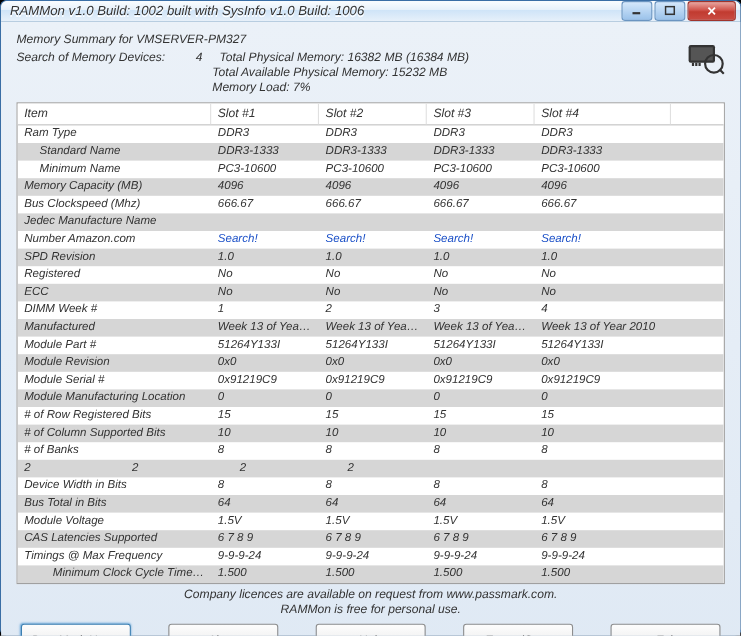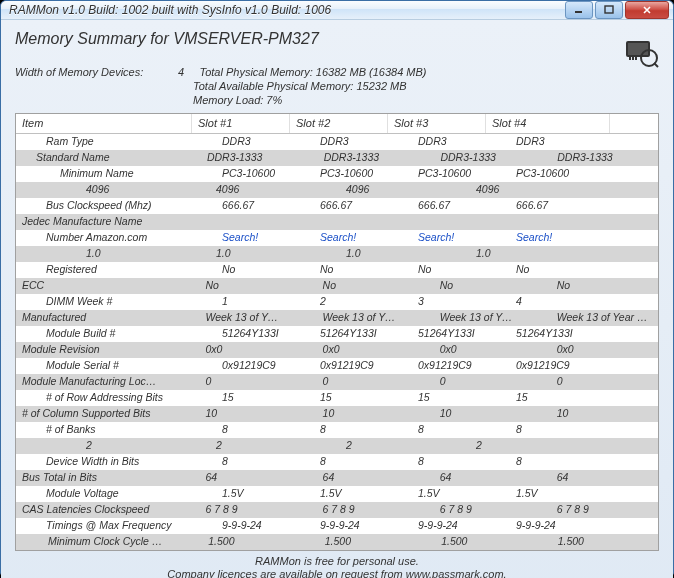--- a/index.html
+++ b/index.html
@@ -7,30 +7,30 @@
 .window { width: 674px; height: 578px; background: #f0f0f0; border: 1px solid #3a6ea5; border-radius: 6px; display: flex; flex-direction: column; box-shadow: 0 0 8px rgba(0,0,0,0.4); font-style: italic; }
 .titlebar { height: 28px; background: linear-gradient(to bottom, #fafdff 0%, #e6f0fa 45%, #cfe4f8 46%, #e6f0fa 100%); border-radius: 6px 6px 0 0; display: flex; align-items: center; padding: 0 4px 0 8px; border-bottom: 1px solid #b8cde0; }
 .titlebar-title { flex: 1; color: #333; font-size: 12px; text-shadow: 0 1px 0 #fff; }
 .winbtn { width: 28px; height: 18px; margin-left: 2px; border-radius: 3px; display: flex; align-items: center; justify-content: center; font-size: 10px; font-weight: bold; color: #fff; cursor: pointer; }
 .winbtn.min { background: linear-gradient(to bottom, #d5e8fb, #9ac2ea); border: 1px solid #6b95c1; color: #333; }
 .winbtn.max { background: linear-gradient(to bottom, #d5e8fb, #9ac2ea); border: 1px solid #6b95c1; color: #333; }
 .winbtn.close { width: 44px; background: linear-gradient(to bottom, #e9a6a0, #d0534a 45%, #c13b30 55%, #c94b42); border: 1px solid #a0342c; }
 .content { flex: 1; padding: 10px 14px 6px; display: flex; flex-direction: column; background: linear-gradient(to bottom, #ebf1f8, #dfe9f4); border-radius: 0 0 6px 6px; }
 .summary { display: flex; align-items: flex-start; margin-bottom: 4px; }
 .summary-text { flex: 1; }
-.summary h4 { font-weight: normal; font-size: 16px; color: #333; margin-bottom: 17px; }
+.summary h4 { font-weight: normal; font-size: 11px; color: #333; margin-bottom: 3px; }
 .summary .row { color: #333; line-height: 14px; }
 .summary .lbl { display: inline-block; }
 .hwicon { width: 36px; height: 32px; margin-top: 6px; }
 .grid-wrap { flex: 1; border: 1px solid #a0a0a0; background: #fff; overflow: hidden; display: flex; flex-direction: column; margin-top: 2px; }
 .grid-head { display: flex; background: #fff; border-bottom: 1px solid #c0c0c0; height: 20px; }
 .grid-head .hcell { padding: 3px 6px; border-right: 1px solid #e0e0e0; color: #333; font-size: 11px; }
 .grid-body { flex: 1; overflow-y: scroll; overflow-x: hidden; }
-.grow { display: flex; height: 16px; font-size: 10.5px; color: #333; justify-content: center; }
-.grow.alt { background: #d6d6d6; gap: 32px; }
+.grow { display: flex; height: 16px; font-size: 10.5px; color: #333; }
+.grow.alt { background: #d6d6d6; }
 .gcell { padding: 1px 6px; overflow: hidden; white-space: nowrap; text-overflow: ellipsis; }
 .c0 { width: 176px; }
 .c1 { width: 98px; }
 .c2 { width: 98px; }
 .c3 { width: 98px; }
 .c4 { width: 124px; }
 .indent1 { padding-left: 20px; }
 .indent2 { padding-left: 32px; }
 .link { color: #1a4fc7; cursor: pointer; }
 .footer-text { text-align: center; color: #333; font-size: 11px; line-height: 13px; padding: 4px 0 6px; }
@@ -62,21 +62,21 @@
           <path d="M2 2 L8 8 M8 2 L2 8" stroke="#fff" stroke-width="1.6"></path>
         </svg>
     </div>
   </div>
 
   <div class="content">
     <div class="summary">
       <div class="summary-text">
         <h4>Memory Summary for VMSERVER-PM327</h4>
         <div class="row">
-          <span class="lbl" style="width:160px">Width of Memory Devices:</span>
+          <span class="lbl" style="width:160px">Search of Memory Devices:</span>
           <span>4</span>
           &nbsp;&nbsp;&nbsp;
           <span>Total Physical Memory: 16382 MB (16384 MB)</span>
         </div>
         <div class="row" style="padding-left:178px">
           <span>Total Available Physical Memory: 15232 MB</span>
         </div>
         <div class="row" style="padding-left:178px">
           <span>Memory Load: 7%</span>
         </div>
@@ -118,20 +118,21 @@
             <div class="gcell c4">DDR3-1333</div>
           </div>
           <div class="grow">
             <div class="gcell c0 indent1">Minimum Name</div>
             <div class="gcell c1">PC3-10600</div>
             <div class="gcell c2">PC3-10600</div>
             <div class="gcell c3">PC3-10600</div>
             <div class="gcell c4">PC3-10600</div>
           </div>
           <div class="grow alt">
+            <div class="gcell c0">Memory Capacity (MB)</div>
             <div class="gcell c1">4096</div>
             <div class="gcell c2">4096</div>
             <div class="gcell c3">4096</div>
             <div class="gcell c4">4096</div>
           </div>
           <div class="grow">
             <div class="gcell c0">Bus Clockspeed (Mhz)</div>
             <div class="gcell c1">666.67</div>
             <div class="gcell c2">666.67</div>
             <div class="gcell c3">666.67</div>
@@ -145,20 +146,21 @@
             <div class="gcell c4"></div>
           </div>
           <div class="grow">
             <div class="gcell c0">Number Amazon.com</div>
             <div class="gcell c1 link">Search!</div>
             <div class="gcell c2 link">Search!</div>
             <div class="gcell c3 link">Search!</div>
             <div class="gcell c4 link">Search!</div>
           </div>
           <div class="grow alt">
+            <div class="gcell c0">SPD Revision</div>
             <div class="gcell c1">1.0</div>
             <div class="gcell c2">1.0</div>
             <div class="gcell c3">1.0</div>
             <div class="gcell c4">1.0</div>
           </div>
           <div class="grow">
             <div class="gcell c0">Registered</div>
             <div class="gcell c1">No</div>
             <div class="gcell c2">No</div>
             <div class="gcell c3">No</div>
@@ -179,21 +181,21 @@
             <div class="gcell c4">4</div>
           </div>
           <div class="grow alt">
             <div class="gcell c0">Manufactured</div>
             <div class="gcell c1">Week 13 of Year 2010</div>
             <div class="gcell c2">Week 13 of Year 2010</div>
             <div class="gcell c3">Week 13 of Year 2010</div>
             <div class="gcell c4">Week 13 of Year 2010</div>
           </div>
           <div class="grow">
-            <div class="gcell c0">Module Build #</div>
+            <div class="gcell c0">Module Part #</div>
             <div class="gcell c1">51264Y133I</div>
             <div class="gcell c2">51264Y133I</div>
             <div class="gcell c3">51264Y133I</div>
             <div class="gcell c4">51264Y133I</div>
           </div>
           <div class="grow alt">
             <div class="gcell c0">Module Revision</div>
             <div class="gcell c1">0x0</div>
             <div class="gcell c2">0x0</div>
             <div class="gcell c3">0x0</div>
@@ -207,21 +209,21 @@
             <div class="gcell c4">0x91219C9</div>
           </div>
           <div class="grow alt">
             <div class="gcell c0">Module Manufacturing Location</div>
             <div class="gcell c1">0</div>
             <div class="gcell c2">0</div>
             <div class="gcell c3">0</div>
             <div class="gcell c4">0</div>
           </div>
           <div class="grow">
-            <div class="gcell c0"># of Row Addressing Bits</div>
+            <div class="gcell c0"># of Row Registered Bits</div>
             <div class="gcell c1">15</div>
             <div class="gcell c2">15</div>
             <div class="gcell c3">15</div>
             <div class="gcell c4">15</div>
           </div>
           <div class="grow alt">
             <div class="gcell c0"># of Column Supported Bits</div>
             <div class="gcell c1">10</div>
             <div class="gcell c2">10</div>
             <div class="gcell c3">10</div>
@@ -255,21 +257,21 @@
             <div class="gcell c4">64</div>
           </div>
           <div class="grow">
             <div class="gcell c0">Module Voltage</div>
             <div class="gcell c1">1.5V</div>
             <div class="gcell c2">1.5V</div>
             <div class="gcell c3">1.5V</div>
             <div class="gcell c4">1.5V</div>
           </div>
           <div class="grow alt">
-            <div class="gcell c0">CAS Latencies Clockspeed</div>
+            <div class="gcell c0">CAS Latencies Supported</div>
             <div class="gcell c1">6 7 8 9</div>
             <div class="gcell c2">6 7 8 9</div>
             <div class="gcell c3">6 7 8 9</div>
             <div class="gcell c4">6 7 8 9</div>
           </div>
           <div class="grow">
             <div class="gcell c0">Timings @ Max Frequency</div>
             <div class="gcell c1">9-9-9-24</div>
             <div class="gcell c2">9-9-9-24</div>
             <div class="gcell c3">9-9-9-24</div>
@@ -279,22 +281,22 @@
             <div class="gcell c0 indent2">Minimum Clock Cycle Time, tCK (ns)</div>
             <div class="gcell c1">1.500</div>
             <div class="gcell c2">1.500</div>
             <div class="gcell c3">1.500</div>
             <div class="gcell c4">1.500</div>
           </div>
         </div>
     </div>
 
     <div class="footer-text">
+      <div>Company licences are available on request from www.passmark.com.</div>
       <div>RAMMon is free for personal use.</div>
-      <div>Company licences are available on request from www.passmark.com.</div>
     </div>
 
     <div class="btnbar">
       <div class="btn active">PassMark Home</div>
       <div class="btn">About</div>
       <div class="btn">Help</div>
       <div class="btn">Export/Copy</div>
       <div class="btn">Exit</div>
     </div>
   </div>

